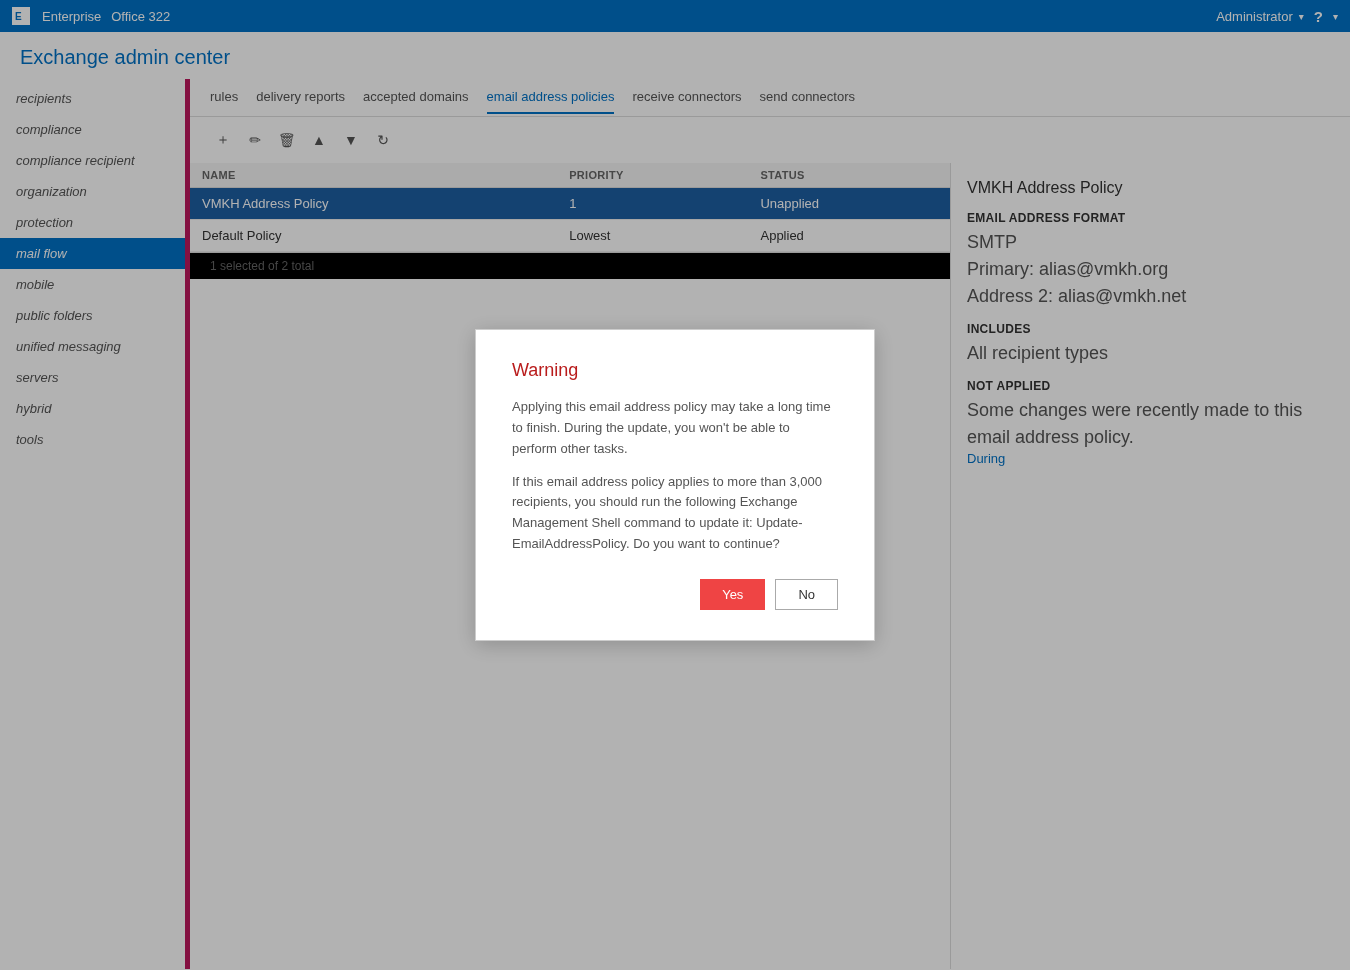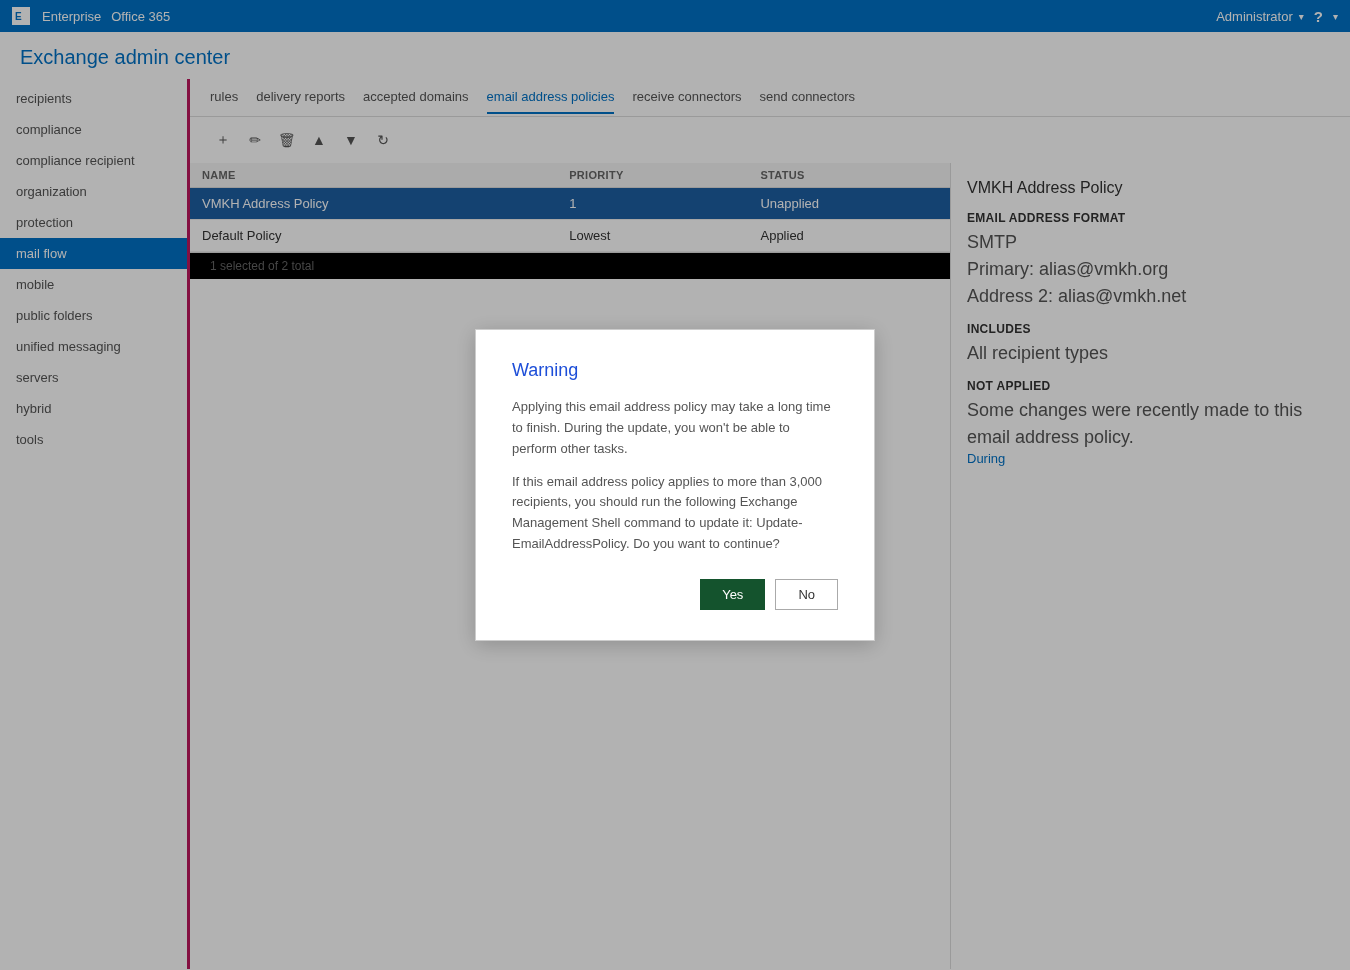--- a/index.html
+++ b/index.html
@@ -32,22 +32,23 @@
       font-weight: 300;
     }
 
     
     .main-layout { display: flex; height: calc(100vh - 80px); }
 
     
     .sidebar {
       width: 190px;
       min-width: 190px;
-      border-right: 3px solid #be185d;
+      border-right: 5px solid #be185d;
       padding-top: 4px;
+      font-style: italic;
     }
     .sidebar-item {
       padding: 8px 16px;
       cursor: pointer;
       color: #555;
       font-size: 13px;
     }
     .sidebar-item.active {
       background: #0072c6;
       color: #fff;
@@ -143,25 +144,25 @@
       display: flex; align-items: center; justify-content: center;
       z-index: 1000;
     }
     .modal {
       background: #fff;
       border: 1px solid #ccc;
       padding: 30px 36px;
       width: 400px;
       box-shadow: 0 4px 20px rgba(0,0,0,0.2);
     }
-    .modal-title { font-size: 18px; font-weight: 400; margin-bottom: 16px; color: #1d4ed8; }
+    .modal-title { font-size: 18px; font-weight: 400; margin-bottom: 16px; color: #b91c1c; }
     .modal-body { font-size: 13px; color: #555; line-height: 1.6; margin-bottom: 12px; }
     .modal-buttons { display: flex; gap: 10px; margin-top: 24px; justify-content: flex-end; }
     .btn-yes {
-      background: #14532d; color: #fff;
+      background: #ef4444; color: #fff;
       border: none; padding: 7px 22px;
       cursor: pointer; font-size: 13px;
     }
     .btn-no {
       background: #fff; color: #333;
       border: 1px solid #aaa; padding: 7px 22px;
       cursor: pointer; font-size: 13px;
     }
 
     .chevron-down { font-size: 10px; }
@@ -172,21 +173,21 @@
 <div class="top-bar">
   <div class="top-bar-left">
     <div class="top-bar-logo">
       <svg viewBox="0 0 14 14" fill="#0072c6">
         <rect width="14" height="14" fill="#fff"></rect>
         <text x="1" y="11" font-size="10" fill="#0072c6" font-weight="bold">E</text>
       </svg>
     </div>
     <div class="top-bar-apps">
       <span class="top-bar-app">Enterprise</span>
-      <span class="top-bar-app">Office 365</span>
+      <span class="top-bar-app">Office 322</span>
     </div>
   </div>
   <div class="top-bar-right">
     <span class="top-bar-admin">
       <span>Administrator</span>
       <span class="chevron-down">▾</span>
     </span>
     <span class="top-bar-help">?</span>
     <span class="chevron-down">▾</span>
   </div>

